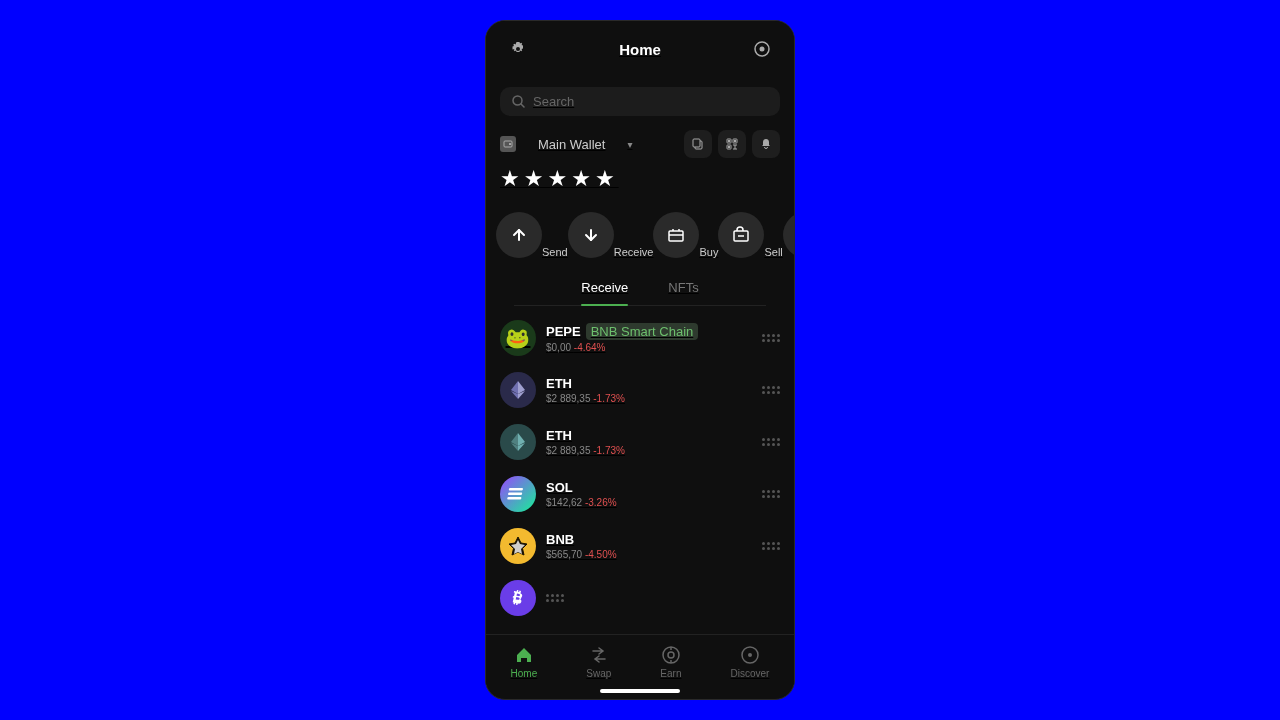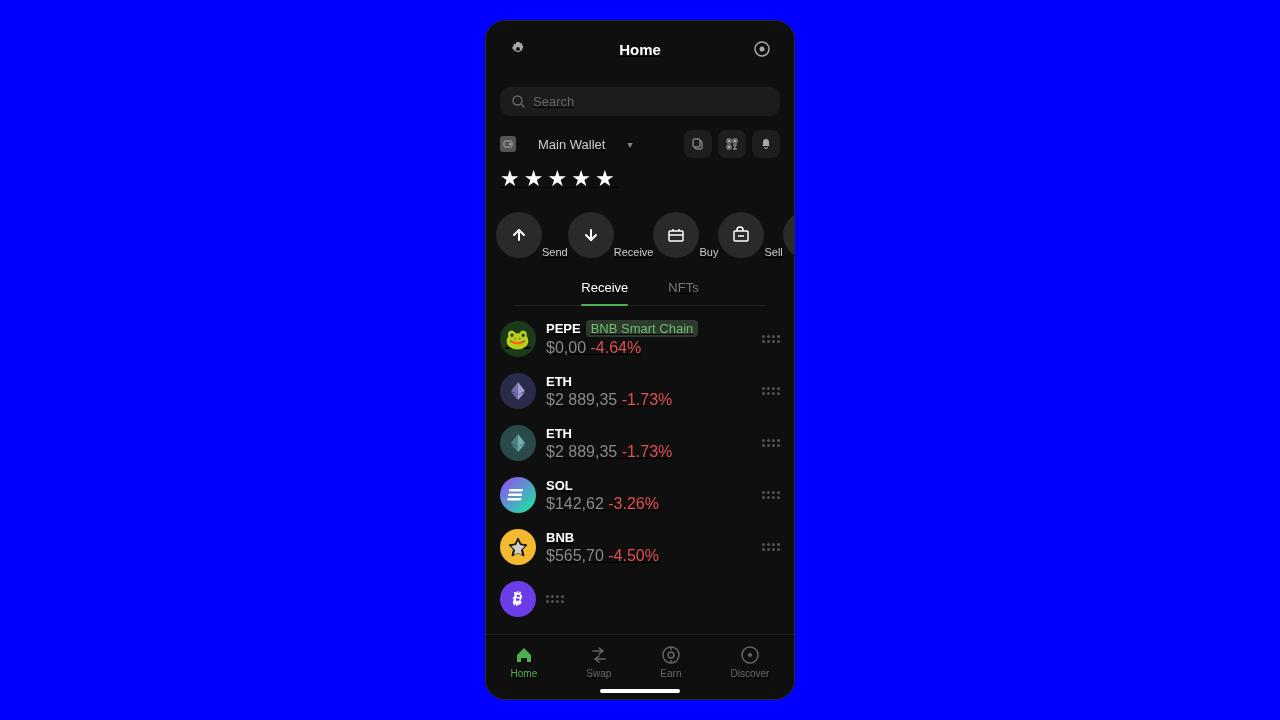--- a/index.html
+++ b/index.html
@@ -192,21 +192,21 @@
     }
     .chain-badge {
       background: #2e3a2e;
       color: #6dbf6d;
       font-size: 13px;
       padding: 1px 5px;
       border-radius: 4px;
     }
     .crypto-price {
       color: #888;
-      font-size: 16px;
+      font-size: 10px;
       margin-top: 2px;
     }
     .change-negative {
       color: #e05050;
     }
     .crypto-dots {
       display: flex;
       flex-direction: column;
       gap: 2px;
       align-items: flex-end;

